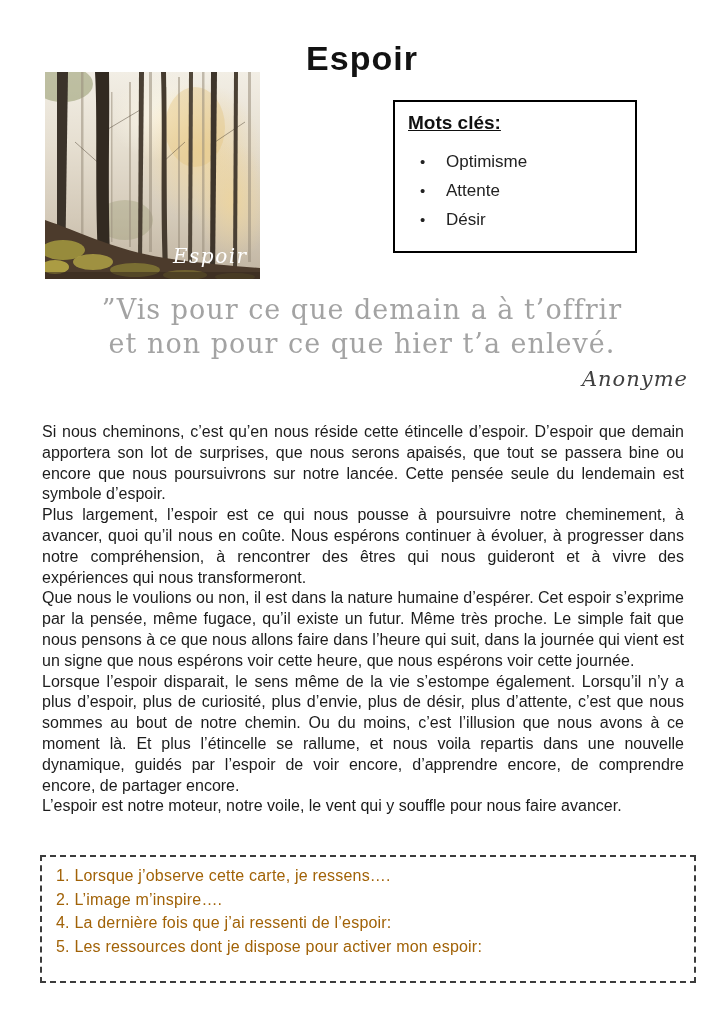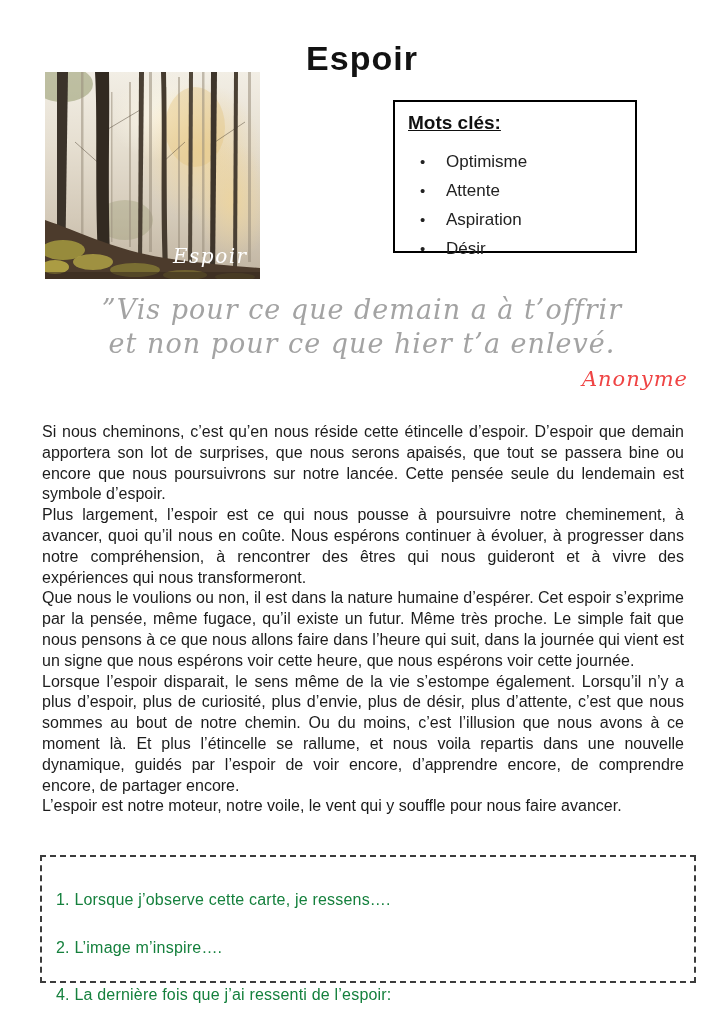--- a/index.html
+++ b/index.html
@@ -36,45 +36,44 @@
     font-size:17px;line-height:24px;color:#222;
   }
   .keywords li::before{
     content:"\2022";
     position:absolute;left:4px;top:0;
     font-size:15px;color:#222;
   }
   .quote{
     position:absolute;left:0;top:293px;width:100%;
     text-align:center;
-    font-family:"DejaVu Serif",serif;font-style:italic;
+    font-family:"DejaVu Serif",serif;
     font-size:27px;line-height:34px;letter-spacing:1px;
     color:#a3a3a3;
   }
   .attribution{
     position:absolute;right:36px;top:367px;
     font-family:"DejaVu Serif",serif;font-style:italic;
-    font-size:21px;color:#ef4444;letter-spacing:1px;
+    font-size:21px;color:#404040;letter-spacing:1px;
   }
   .body-text{
     position:absolute;left:42px;top:422px;width:642px;
     text-align:justify;
     font-size:16px;line-height:20.8px;color:#1c1c1c;
   }
   .body-text p{margin:0;}
   .prompts{
     position:absolute;left:40px;top:855px;width:656px;height:128px;
     border:2px dashed #3c3c3c;box-sizing:border-box;
     padding:7px 14px;
   }
   .prompts ol{margin:0;padding:0;list-style:none;}
   .prompts li{
-    font-size:16px;line-height:23.5px;color:#15803d;
+    font-size:16px;line-height:23.5px;color:#a16207;
     letter-spacing:0.2px;
-    margin-top:24px;
   }
 </style>
 </head>
 <body>
 
 <div class="page">
 
   <h1 class="title">Espoir</h1>
 
   <svg class="photo" viewBox="0 0 215 207" width="215" height="207" xmlns="http://www.w3.org/2000/svg" aria-hidden="true">
@@ -141,21 +140,20 @@
     </g>
     <rect x="0" y="200" width="215" height="7" fill="#35281d" opacity="0.55"></rect>
     <text x="128" y="191" fill="#ffffff" font-family="DejaVu Serif, serif" font-style="italic" font-size="20" letter-spacing="1.5">Espoir</text>
   </svg>
 
   <div class="keywords">
     <h2 class="keywords-title">Mots clés:</h2>
     <ul>
       <li>Optimisme</li>
       <li>Attente</li>
-      <li>Aspiration</li>
       <li>Désir</li>
     </ul>
   </div>
 
   <div class="quote">
     <div>”Vis pour ce que demain a à t’offrir</div>
     <div>et non pour ce que hier t’a enlevé.</div>
   </div>
   <div class="attribution">Anonyme</div>
 

